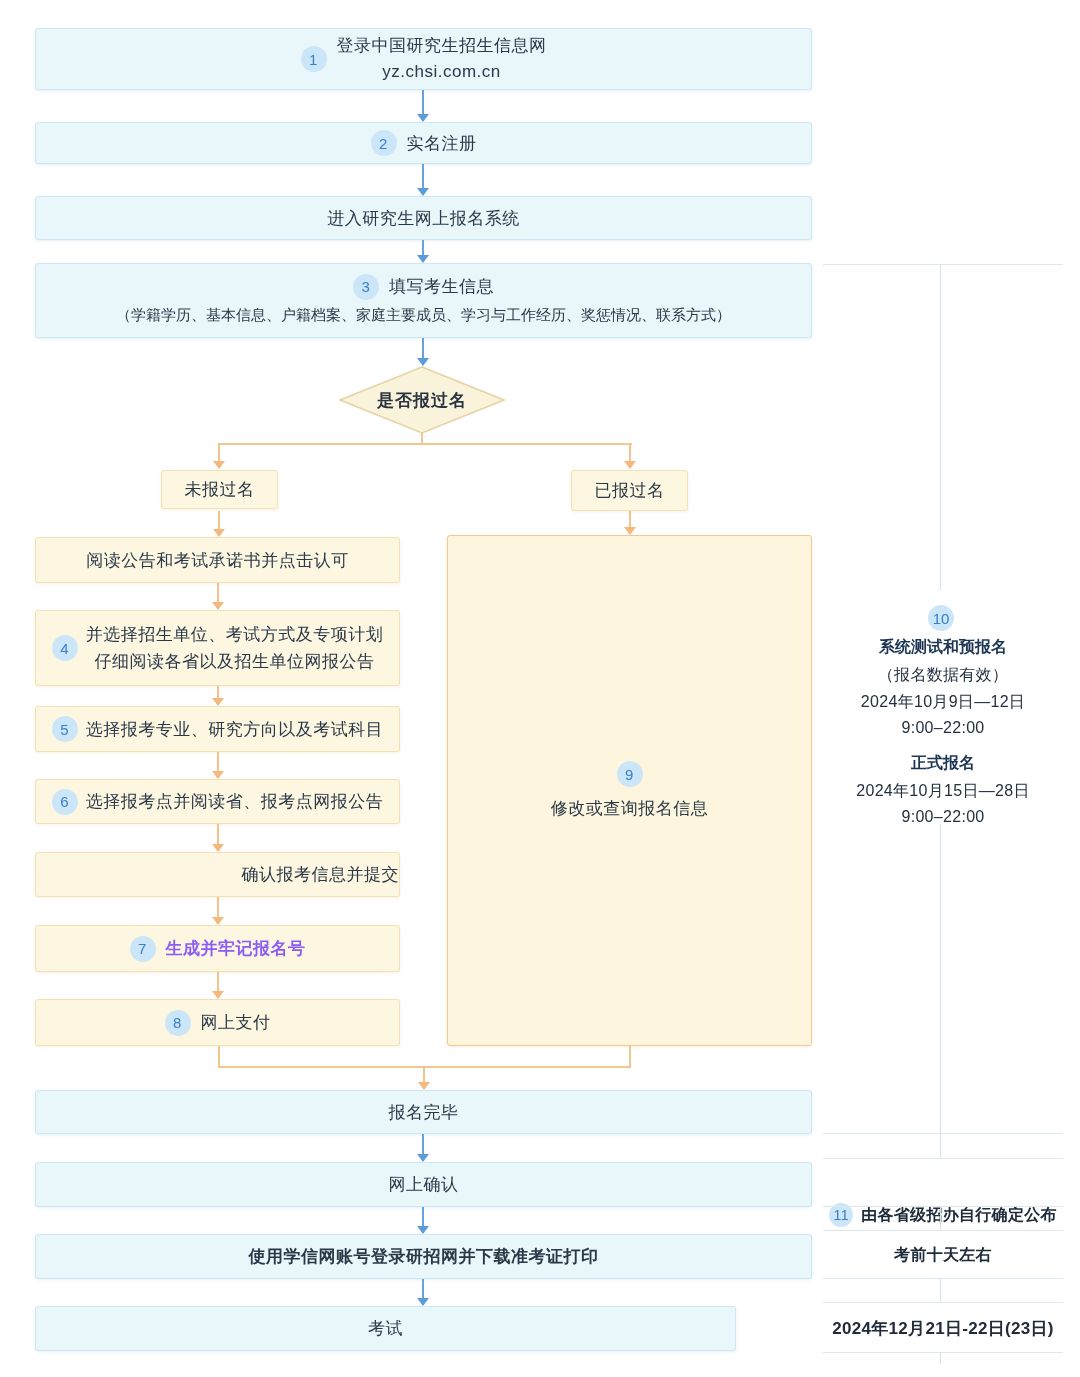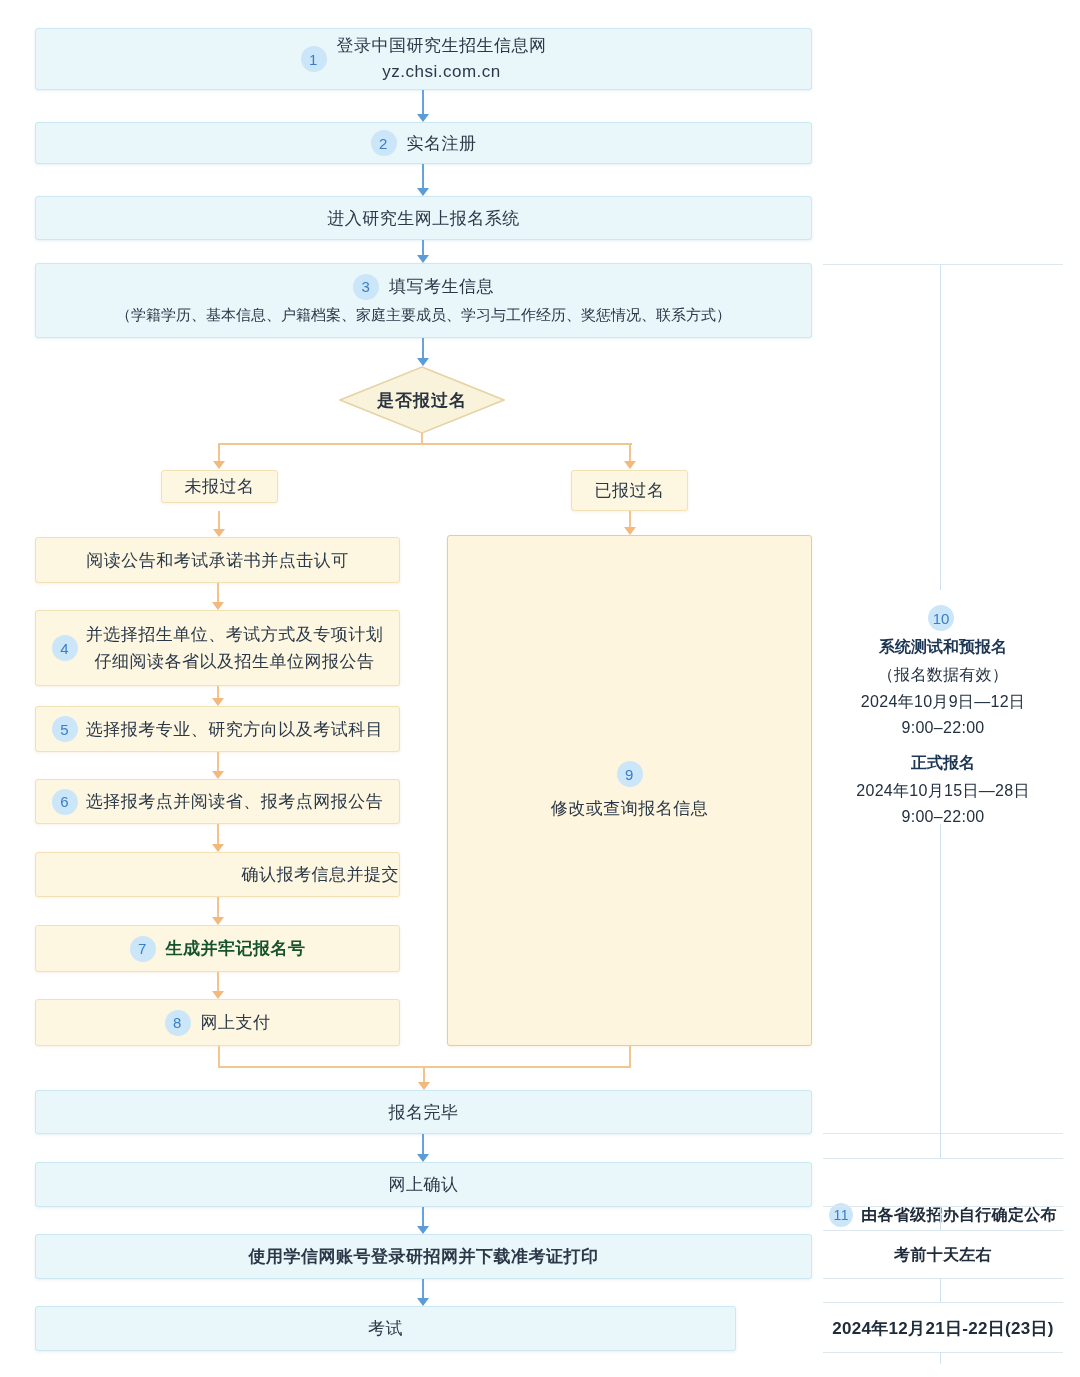--- a/index.html
+++ b/index.html
@@ -28,21 +28,21 @@
   .varrow.blue{background:#64a3de;color:#5b9bd8;}
   .varrow.orange{background:#f5c28b;color:#f3b87c;}
   .oline-h{position:absolute;height:2px;background:#f2c68f;}
   .oline-v{position:absolute;width:2px;background:#f2c68f;}
 
   
   .diamond-wrap{position:absolute;}
   .diamond-label{position:absolute;inset:0;display:flex;align-items:center;justify-content:center;
                  font-size:17px;font-weight:700;color:#2a3340;letter-spacing:1px;}
 
-  .red-text{color:#14532d;font-weight:700;}
+  .red-text{color:#8b5cf6;font-weight:700;}
   .detail-line{font-size:15px;font-weight:500;letter-spacing:0;}
 
   
   .sb-line{position:absolute;height:1px;background:#dde7ee;}
   .sb-vline{position:absolute;width:1px;background:#cfe2ee;}
   .sb-text{position:absolute;left:823px;width:240px;text-align:right;color:#1f2d3d;}
   .sb-block{display:flex;flex-direction:column;align-items:center;}
   .sb-title{font-size:16px;font-weight:700;color:#1c3553;margin-bottom:7px;}
   .sb-reg{font-size:16px;font-weight:500;color:#23303f;margin-bottom:6px;letter-spacing:.3px;}
   .sb-row{position:absolute;left:823px;width:240px;display:flex;align-items:center;justify-content:center;
@@ -91,21 +91,21 @@
       <polygon points="83,1 165,34 83,67 1,34" fill="#faf3dc" stroke="#e6d2a2" stroke-width="1.5"></polygon>
     </svg>
     <div class="diamond-label">是否报过名</div>
   </div>
 
   <div class="oline-v" style="left:421px;top:433px;height:11px;"></div>
   <div class="oline-h" style="left:218px;top:443px;width:414px;"></div>
   <div class="varrow orange" style="left:218px;top:445px;height:16px;"></div>
   <div class="varrow orange" style="left:629px;top:445px;height:16px;"></div>
 
-  <div class="box box-yellow" style="left:161px;top:470px;width:117px;height:33px;">
+  <div class="box box-yellow" style="left:161px;top:470px;width:117px;height:39px;">
     <span>未报过名</span>
   </div>
   <div class="box box-yellow" style="left:571px;top:470px;width:117px;height:41px;">
     <span>已报过名</span>
   </div>
   <div class="varrow orange" style="left:218px;top:511px;height:18px;"></div>
   <div class="varrow orange" style="left:629px;top:511px;height:16px;"></div>
 
   <div class="box box-yellow" style="left:35px;top:537px;width:365px;height:46px;">
     <span>阅读公告和考试承诺书并点击认可</span>

